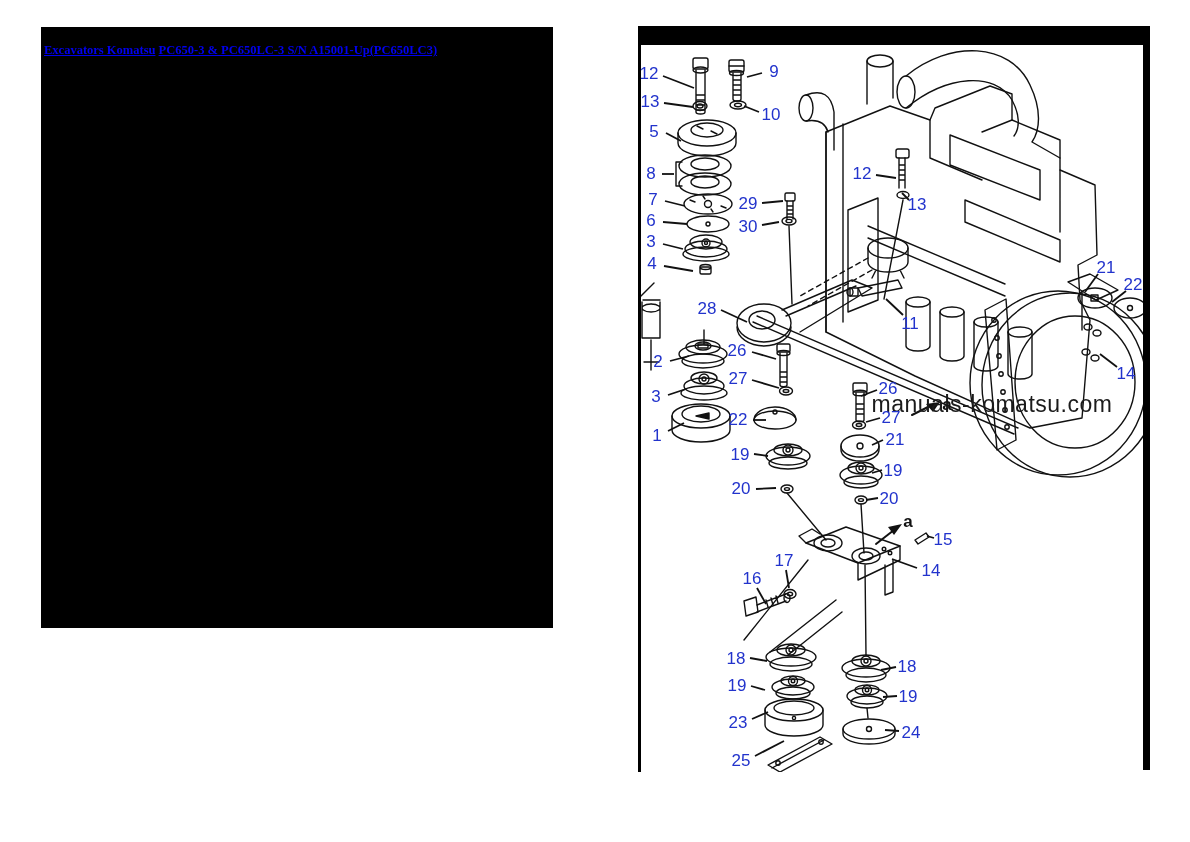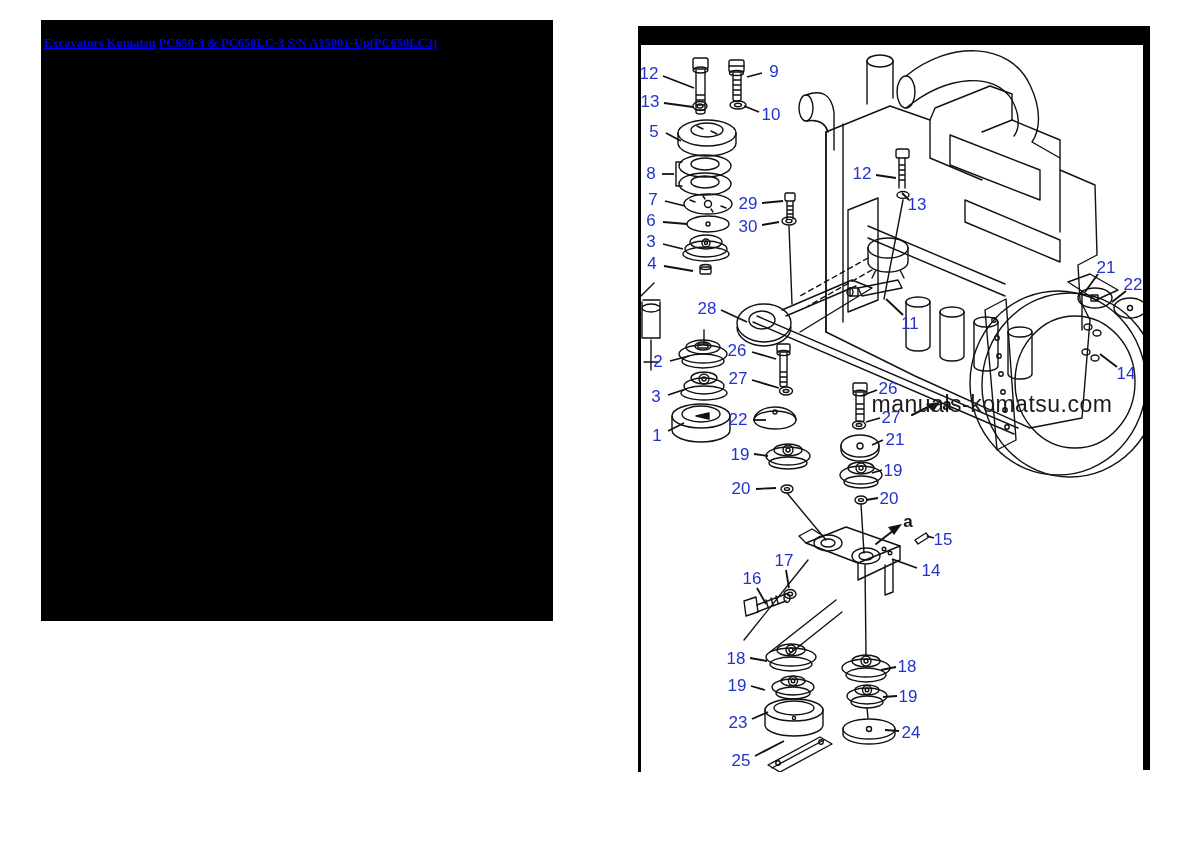--- a/index.html
+++ b/index.html
@@ -1,17 +1,17 @@
 <!DOCTYPE html>
 <html><head>
 <meta charset="utf-8">
 <style>
   html,body{margin:0;padding:0;background:#ffffff;}
   body{width:1190px;height:842px;position:relative;font-family:"Liberation Sans",sans-serif;overflow:hidden;}
-  .left-panel{position:absolute;left:41px;top:20px;width:512px;height:601px;background:#000000;}
+  .left-panel{position:absolute;left:41px;top:27px;width:512px;height:601px;background:#000000;}
   .breadcrumb{position:absolute;left:3px;top:16px;white-space:nowrap;font-family:"Liberation Serif",serif;font-weight:bold;font-size:12.5px;}
   .breadcrumb a{color:#0000EE;text-decoration:underline;cursor:pointer;}
   .diagram-topbar{position:absolute;left:638px;top:26px;width:512px;height:19px;background:#000000;}
   .diagram-left-border{position:absolute;left:638px;top:45px;width:3px;height:727px;background:#000000;}
   .diagram-right-border{position:absolute;left:1143px;top:45px;width:7px;height:725px;background:#000000;}
   .diagram-canvas{position:absolute;left:641px;top:45px;width:502px;height:727px;overflow:hidden;}
   .diagram-canvas svg{position:absolute;left:0;top:0;}
   svg text.callout{font-family:"Liberation Sans",sans-serif;font-size:17px;}
   svg text.viewlabel{font-family:"Liberation Sans",sans-serif;font-size:17px;font-weight:bold;fill:#111111;}
   svg text.watermark{font-family:"Liberation Sans",sans-serif;font-size:23px;fill:#1b1b1b;letter-spacing:0.5px;}

